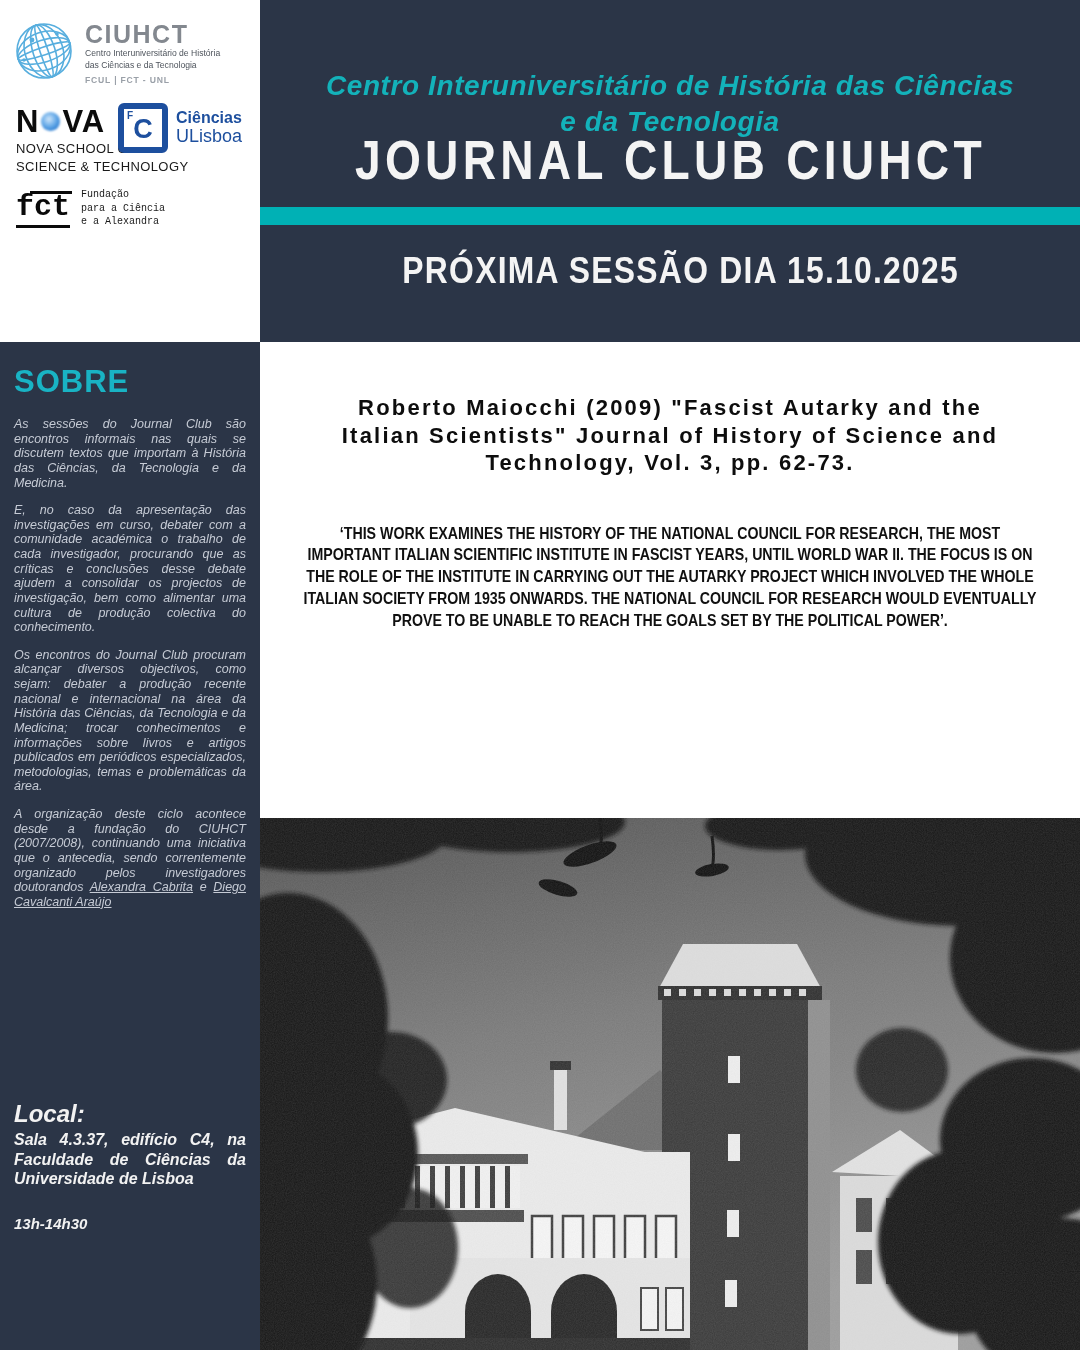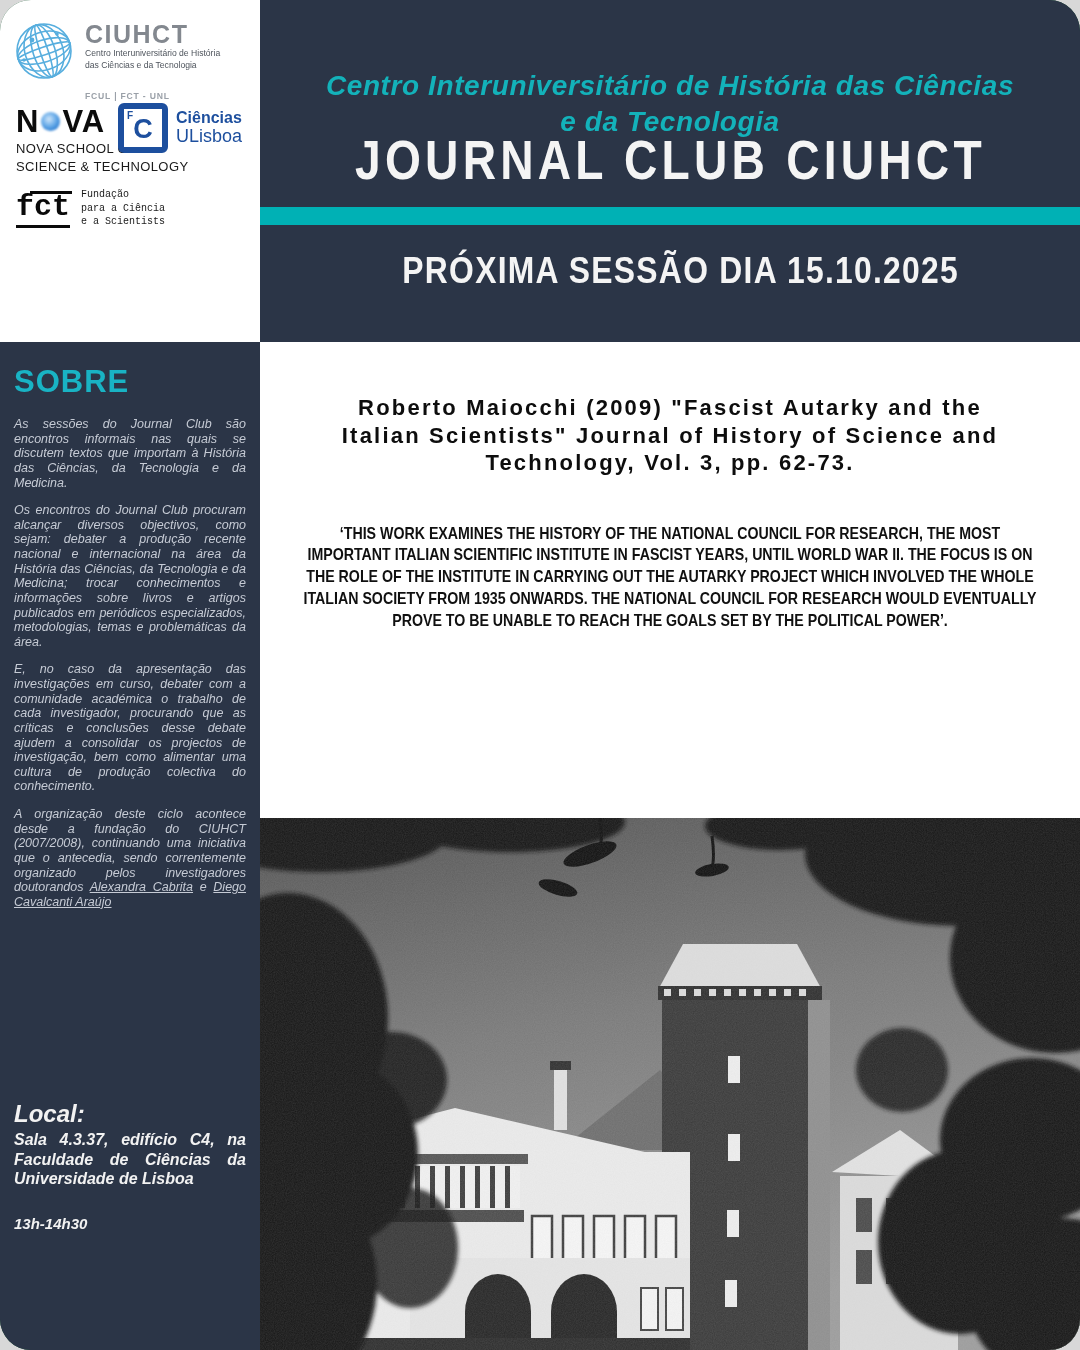--- a/index.html
+++ b/index.html
@@ -1,26 +1,26 @@
 <!DOCTYPE html>
 <html><head>
 <meta charset="utf-8">
 <style>
   * { margin:0; padding:0; box-sizing:border-box; }
   body { background:#d8d8d8; font-family:"Liberation Sans", sans-serif; }
-  .poster { position:relative; width:1080px; height:1350px; margin:0 auto; background:#14532d; overflow:hidden;border-radius:31px; }
+  .poster { position:relative; width:1080px; height:1350px; margin:0 auto; background:#14532d; overflow:hidden; }
 
   
   .logo-panel { position:absolute; left:0; top:0; width:260px; height:342px; background:#ffffff; }
   .ciuhct-logo { position:absolute; left:12px; top:18px; display:flex; align-items:flex-start; gap:9px; }
   .globe { width:64px; height:64px; flex:0 0 auto; }
   .ciuhct-text { padding-top:4px; }
   .ciuhct-acronym { font-size:25px; font-weight:bold; color:#83888f; letter-spacing:1.5px; line-height:1; }
   .ciuhct-desc { font-size:8.6px; color:#4e545c; line-height:1.3; margin-top:1px; }
-  .ciuhct-orgs { font-size:8.6px; font-weight:bold; color:#9aa0a8; letter-spacing:0.8px; margin-top:20px; }
+  .ciuhct-orgs { font-size:8.6px; font-weight:bold; color:#9aa0a8; letter-spacing:0.8px; margin-top:4px; }
 
   .nova-logo { position:absolute; left:16px; top:106px; }
   .nova-wordmark { font-size:31px; font-weight:800; color:#0c0c0c; letter-spacing:1px; line-height:1; display:flex; align-items:center; }
   .nova-dot { display:inline-block; width:19px; height:19px; border-radius:50%; margin:0 2px;
               background:radial-gradient(circle at 42% 38%, #cfe6fa 0%, #66aaE8 45%, #2f7fd2 75%, rgba(47,127,210,0.15) 100%);
               filter:blur(1px); }
   .nova-sub { font-size:13px; color:#1a1a1a; letter-spacing:0.4px; line-height:1.35; margin-top:3px; }
 
   .ciencias-logo { position:absolute; left:118px; top:103px; display:flex; align-items:center; gap:8px; }
   .ciencias-box { position:relative; width:50px; height:50px; border:6px solid #1d4f9e; border-radius:6px; background:#fff;
@@ -124,42 +124,42 @@
         <div class="ciencias-name">Ciências</div>
         <div class="ciencias-uni">ULisboa</div>
       </div>
     </div>
 
     <div class="fct-logo">
       <span class="fct-wordmark">fct</span>
       <div class="fct-text">
         <div>Fundação</div>
         <div>para a Ciência</div>
-        <div>e a Scientists</div>
+        <div>e a Alexandra</div>
       </div>
     </div>
 
   </aside>
 
   <header class="header">
     <div class="header-subtitle">Centro Interuniversitário de História das Ciências e da Tecnologia</div>
     <div class="header-title">
       <span>JOURNAL CLUB CIUHCT</span>
     </div>
     <div class="teal-stripe"></div>
     <div class="header-session">
       <span>PRÓXIMA SESSÃO DIA 15.10.2025</span>
     </div>
   </header>
 
   <aside class="sidebar">
     <div class="sidebar-heading">SOBRE</div>
     <p class="first">As sessões do Journal Club são encontros informais nas quais se discutem textos que importam à História das Ciências, da Tecnologia e da Medicina.</p>
+    <p>E, no caso da apresentação das investigações em curso, debater com a comunidade académica o trabalho de cada investigador, procurando que as críticas e conclusões desse debate ajudem a consolidar os projectos de investigação, bem como alimentar uma cultura de produção colectiva do conhecimento.</p>
     <p>Os encontros do Journal Club procuram alcançar diversos objectivos, como sejam: debater a produção recente nacional e internacional na área da História das Ciências, da Tecnologia e da Medicina; trocar conhecimentos e informações sobre livros e artigos publicados em periódicos especializados, metodologias, temas e problemáticas da área.</p>
-    <p>E, no caso da apresentação das investigações em curso, debater com a comunidade académica o trabalho de cada investigador, procurando que as críticas e conclusões desse debate ajudem a consolidar os projectos de investigação, bem como alimentar uma cultura de produção colectiva do conhecimento.</p>
     <p><span>A organização deste ciclo acontece desde a fundação do CIUHCT (2007/2008), continuando uma iniciativa que o antecedia, sendo correntemente organizado pelos investigadores doutorandos </span><a href="#" class="organizer-link">Alexandra Cabrita</a><span> e </span><a href="#" class="organizer-link">Diego Cavalcanti Araújo</a></p>
 
     <div class="local-block">
       <div class="local-label">Local:</div>
       <div class="local-text">Sala 4.3.37, edifício C4, na Faculdade de Ciências da Universidade de Lisboa</div>
       <div class="local-time">13h-14h30</div>
     </div>
   </aside>
 
   <main class="main">

